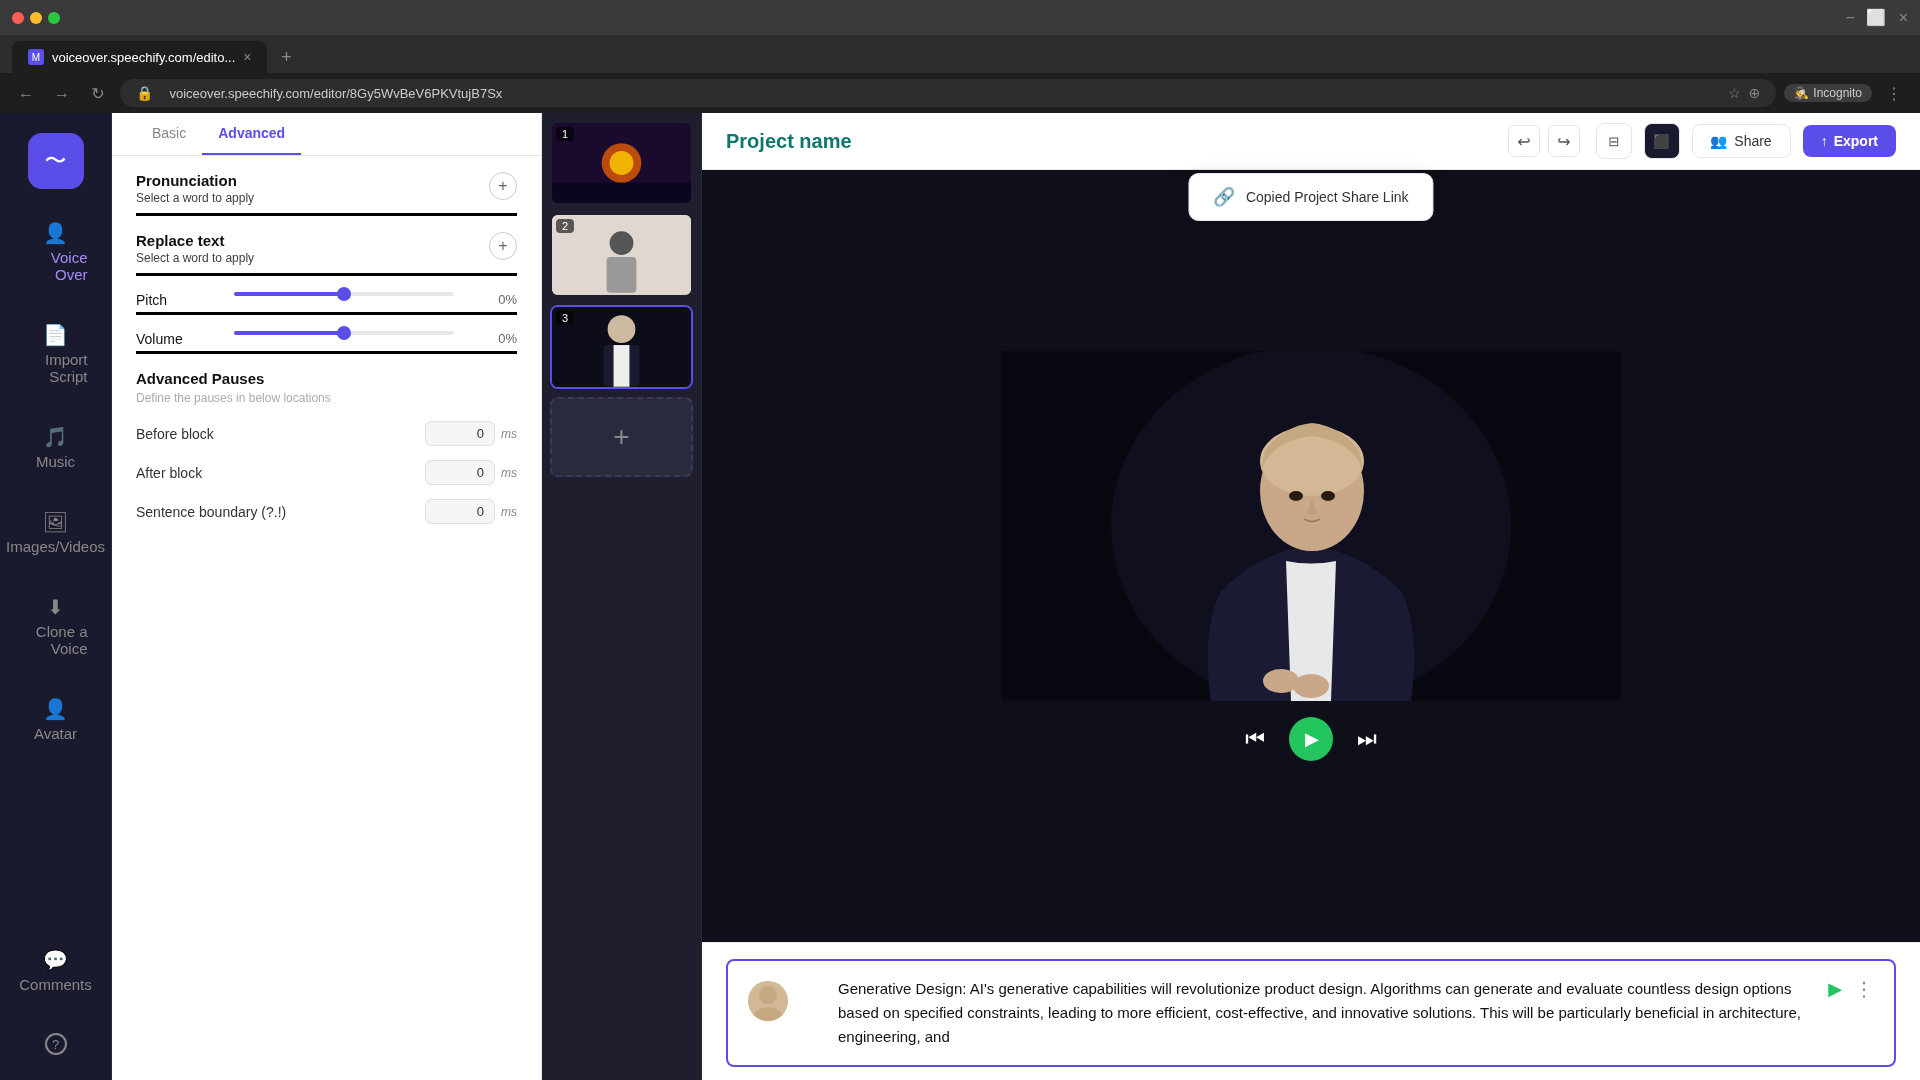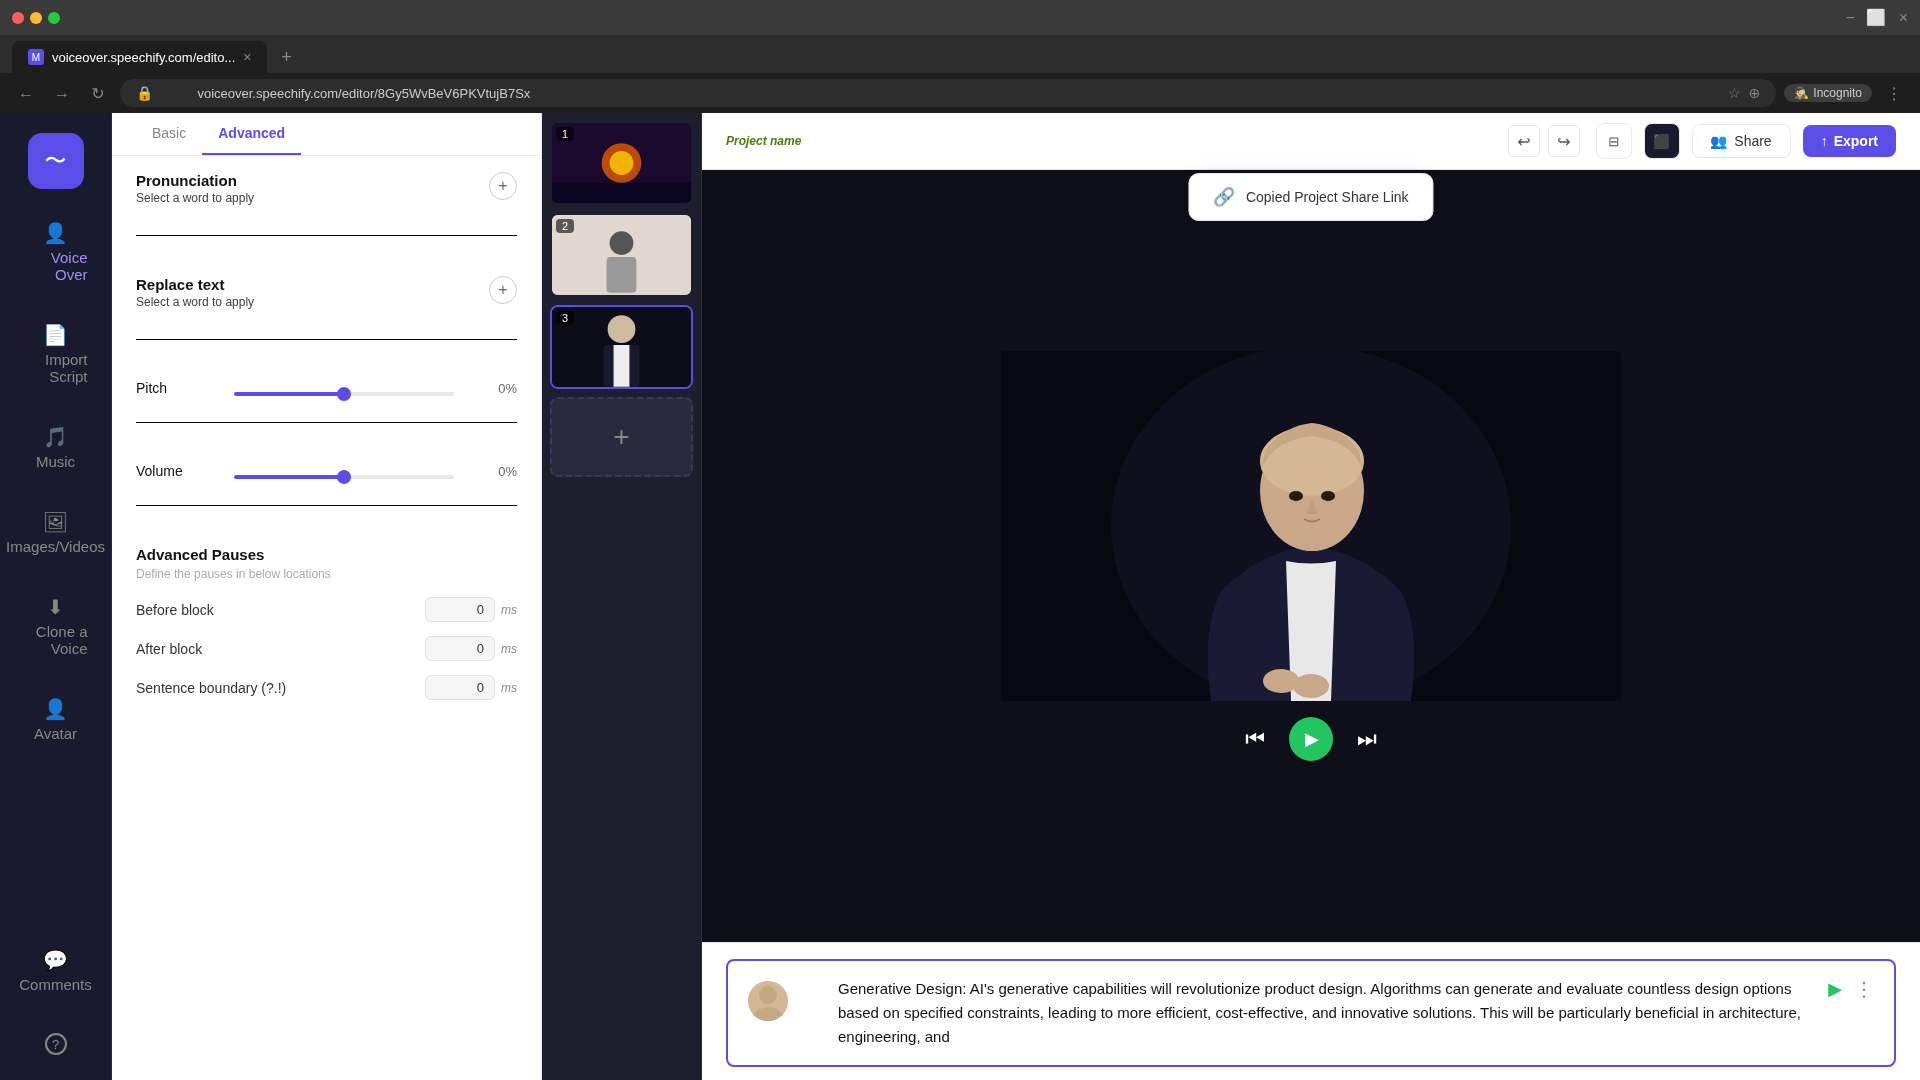--- a/index.html
+++ b/index.html
@@ -14,21 +14,21 @@
     .browser-dot.min { background: #ffbd2e; }
     .browser-dot.max { background: #28c940; }
     .browser-tabs { display: flex; align-items: center; gap: 4px; padding: 6px 12px 0; background: #2d2d2d; }
     .browser-tab { display: flex; align-items: center; gap: 8px; padding: 8px 16px; background: #1e1e1e; border-radius: 8px 8px 0 0; color: #fff; font-size: 13px; min-width: 200px; }
     .browser-tab .favicon { width: 16px; height: 16px; background: #5b4de8; border-radius: 3px; display: flex; align-items: center; justify-content: center; font-size: 10px; color: white; }
     .browser-tab .tab-close { margin-left: auto; color: #888; cursor: pointer; font-size: 14px; }
     .browser-tab-new { width: 30px; height: 30px; display: flex; align-items: center; justify-content: center; color: #888; font-size: 18px; cursor: pointer; }
     .browser-addressbar { display: flex; align-items: center; gap: 8px; padding: 6px 12px; background: #1e1e1e; }
     .nav-btn { color: #888; cursor: pointer; width: 28px; height: 28px; display: flex; align-items: center; justify-content: center; font-size: 16px; }
     .address-bar { flex: 1; background: #2d2d2d; border: none; border-radius: 20px; padding: 6px 16px; color: #ccc; font-size: 13px; display: flex; align-items: center; gap: 8px; }
-    .address-bar-text { color: #ccc; font-size: 13px; margin-left: 28px; }
+    .address-bar-text { color: #ccc; font-size: 13px; }
     .address-icons { display: flex; gap: 8px; margin-left: auto; }
     .address-icon { color: #888; cursor: pointer; font-size: 14px; }
     .incognito-badge { background: #3d3d3d; color: #ccc; padding: 2px 10px; border-radius: 12px; font-size: 12px; display: flex; align-items: center; gap: 4px; }
 
     
     .app-layout { display: flex; height: calc(1080px - 110px); }
 
     
     .brand-sidebar { width: 112px; background: #1a1a2e; display: flex; flex-direction: column; align-items: center; padding: 20px 0; gap: 24px; border-right: 1px solid #2a2a3e; }
     .brand-logo { width: 56px; height: 56px; background: #5b4de8; border-radius: 14px; display: flex; align-items: center; justify-content: center; color: white; font-size: 22px; }
@@ -41,27 +41,27 @@
     
     .edit-panel { width: 430px; background: #fff; display: flex; flex-direction: column; border-right: 1px solid #e5e7eb; }
     .edit-panel-header { padding: 20px 24px 12px; border-bottom: 1px solid #e5e7eb; }
     .edit-panel-title { font-size: 18px; font-weight: 700; color: #111; }
     .edit-panel-subtitle { font-size: 13px; color: #888; margin-top: 2px; }
     .edit-panel-tabs { display: flex; padding: 0 24px; border-bottom: 1px solid #e5e7eb; }
     .edit-tab { padding: 12px 16px; font-size: 14px; color: #888; cursor: pointer; border-bottom: 2px solid transparent; }
     .edit-tab.active { color: #5b4de8; border-bottom-color: #5b4de8; font-weight: 600; }
     .edit-panel-content { flex: 1; overflow-y: auto; padding: 16px 24px; }
 
-    .section-item { margin-bottom: 40px; padding-bottom: 26px; border-bottom: 1px solid #000000; }
+    .section-item { margin-bottom: 16px; padding-bottom: 4px; border-bottom: 3px solid #000000; }
     .section-header { display: flex; align-items: flex-start; justify-content: space-between; margin-bottom: 4px; }
     .section-title { font-size: 15px; font-weight: 600; color: #111; }
     .section-subtitle { font-size: 12px; color: #404040; margin-top: 2px; }
     .add-btn { width: 28px; height: 28px; border-radius: 50%; border: 1.5px solid #ccc; background: white; display: flex; align-items: center; justify-content: center; cursor: pointer; color: #666; font-size: 16px; flex-shrink: 0; }
 
-    .slider-row { display: flex; align-items: flex-end; gap: 28px; margin-top: 8px; }
+    .slider-row { display: flex; align-items: flex-start; gap: 28px; margin-top: 8px; }
     .slider-label { font-size: 14px; font-weight: 500; color: #111; width: 70px; }
     .slider-track { flex: 1; height: 4px; background: #e5e7eb; border-radius: 2px; position: relative; }
     .slider-fill { height: 100%; background: #5b4de8; border-radius: 2px; }
     .slider-thumb { width: 14px; height: 14px; background: #5b4de8; border-radius: 50%; position: absolute; top: 50%; transform: translateY(-50%); cursor: pointer; }
     .slider-value { font-size: 13px; color: #666; width: 35px; text-align: right; }
 
     .pause-section-title { font-size: 15px; font-weight: 600; color: #111; margin-bottom: 4px; }
     .pause-section-subtitle { font-size: 12px; color: #aaa; margin-bottom: 16px; }
     .pause-row { display: flex; align-items: center; justify-content: space-between; margin-bottom: 14px; }
     .pause-row-label { font-size: 14px; color: #333; }
@@ -75,21 +75,21 @@
     .slide-item.active { border-color: #5b4de8; }
     .slide-number { position: absolute; top: 4px; left: 4px; background: rgba(0,0,0,0.6); color: white; font-size: 11px; padding: 1px 6px; border-radius: 4px; }
     .slide-thumb-placeholder { width: 100%; height: 80px; background: #2a2a3e; display: flex; align-items: center; justify-content: center; }
     .slide-add { width: 100%; height: 80px; background: #2a2a3e; border-radius: 8px; display: flex; align-items: center; justify-content: center; cursor: pointer; border: 2px dashed #3a3a5e; color: #888; font-size: 28px; }
 
     
     .main-content { flex: 1; display: flex; flex-direction: column; background: #0f0f1a; }
 
     
     .top-bar { display: flex; align-items: center; padding: 10px 24px; background: white; border-bottom: 1px solid #e5e7eb; gap: 16px; position: relative; }
-    .project-name { font-size: 12px; font-weight: 600; color: #4d7c0f; font-style: italic; }
+    .project-name { font-size: 20px; font-weight: 600; color: #0f766e; }
     .top-bar-spacer { flex: 1; }
     .undo-redo { display: flex; gap: 8px; }
     .undo-redo-btn { width: 32px; height: 32px; border-radius: 6px; border: 1px solid #e5e7eb; background: white; display: flex; align-items: center; justify-content: center; cursor: pointer; color: #555; font-size: 16px; }
     .top-bar-actions { display: flex; align-items: center; gap: 12px; }
     .layers-btn { width: 36px; height: 36px; border-radius: 8px; border: 1px solid #e5e7eb; background: white; display: flex; align-items: center; justify-content: center; cursor: pointer; color: #555; }
     .preview-btn { width: 36px; height: 36px; border-radius: 8px; border: 1px solid #e5e7eb; background: #1a1a2e; display: flex; align-items: center; justify-content: center; cursor: pointer; color: white; }
     .share-btn { display: flex; align-items: center; gap: 6px; padding: 8px 18px; border-radius: 8px; border: 1px solid #e5e7eb; background: white; color: #333; font-size: 14px; font-weight: 500; cursor: pointer; }
     .export-btn { display: flex; align-items: center; gap: 6px; padding: 8px 18px; border-radius: 8px; background: #5b4de8; color: white; font-size: 14px; font-weight: 600; cursor: pointer; border: none; }
 
     

